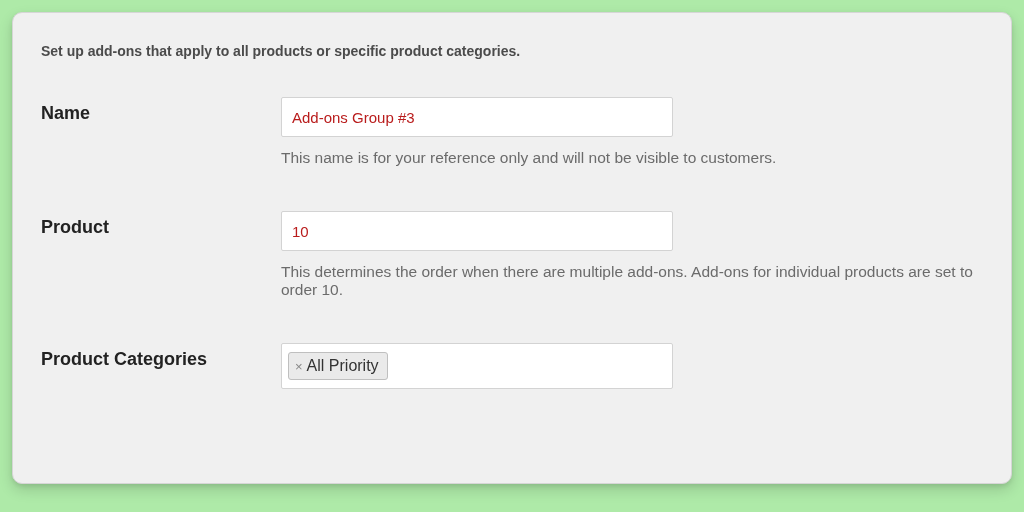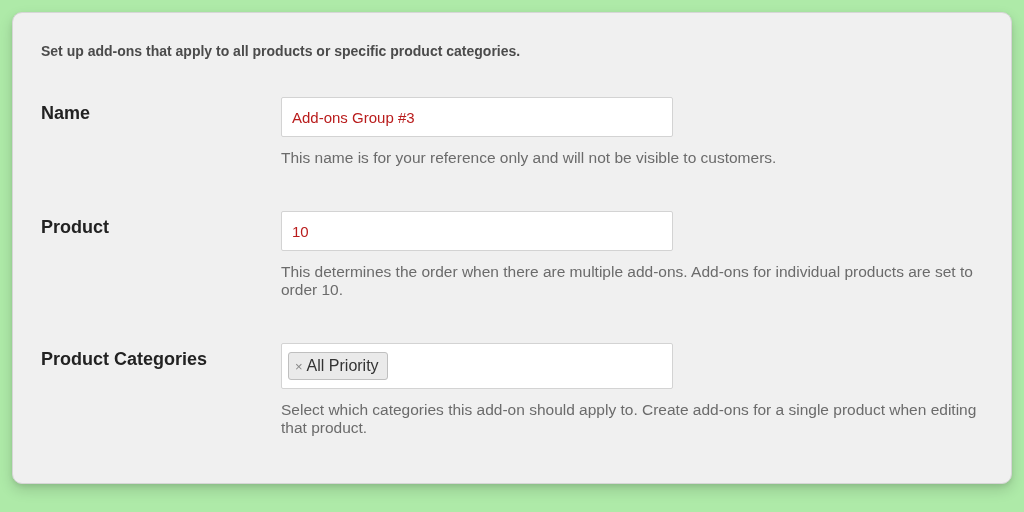--- a/index.html
+++ b/index.html
@@ -114,18 +114,17 @@
 
     <div class="row">
       <div class="label-col">Product Categories</div>
       <div class="field-col">
         <div class="tagbox">
           <span class="tag">
             <span class="tag-x">×</span>
             <span>All Priority</span>
           </span>
         </div>
-        <div class="helper">Select which categories this add-on should apply to. Create add-ons for a single product when editing that product.</div>
       </div>
     </div>
 
   </div>
 </div>
 
 </body></html>

